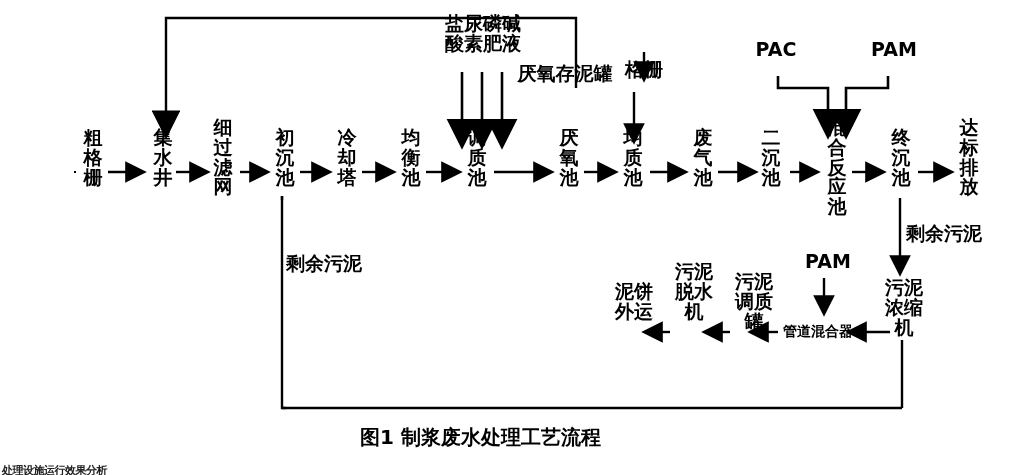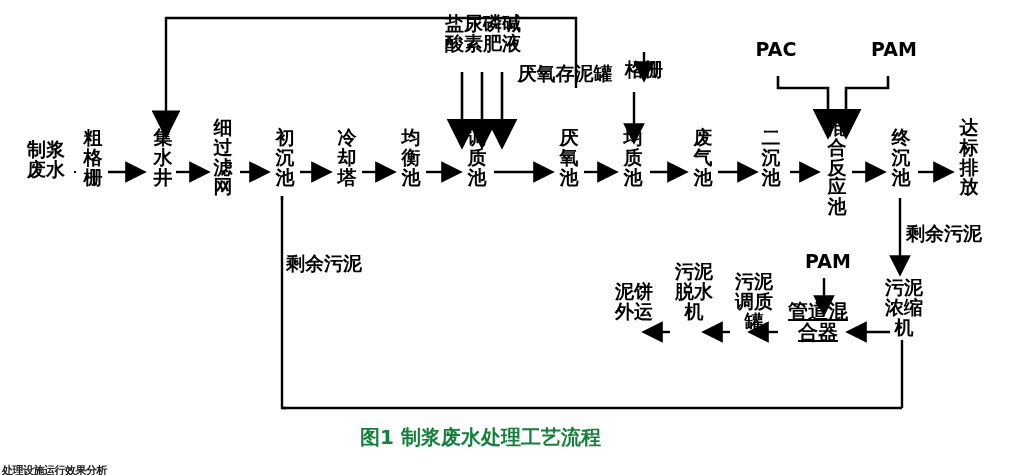--- a/index.html
+++ b/index.html
@@ -2,21 +2,21 @@
 <html><head>
 <meta charset="utf-8">
 <style>
   html,body{margin:0;padding:0;background:#ffffff;}
   body{width:1024px;height:475px;position:relative;overflow:hidden;
        font-family:"DejaVu Sans","Liberation Sans",sans-serif;color:#111;}
   #canvas{position:absolute;left:0;top:0;width:1024px;height:475px;}
   .node{position:absolute;text-align:center;line-height:1.04;font-size:19px;
         font-weight:600;color:#000;white-space:normal;}
   .lbl{position:absolute;font-size:19px;font-weight:600;color:#000;line-height:1.05;text-align:center;}
-  .caption{position:absolute;font-size:20px;font-weight:600;color:#15803d;}
+  .caption{position:absolute;font-size:20px;font-weight:600;color:#000000;}
   .footer{position:absolute;font-size:11px;color:#222;font-weight:700;letter-spacing:-0.5px;}
   svg{position:absolute;left:0;top:0;overflow:visible;}
 </style>
 </head>
 <body>
 
 <div id="canvas">
 
   <svg width="1024" height="475">
     <defs>
@@ -68,22 +68,20 @@
     <line x1="730" y1="332" x2="706" y2="332" stroke="#000" stroke-width="2.4" marker-end="url(#ah)"></line>
 
     <line x1="670" y1="332" x2="646" y2="332" stroke="#000" stroke-width="2.4" marker-end="url(#ah)"></line>
 
     <path d="M282,196 L282,408 L902,408" fill="none" stroke="#000" stroke-width="2.4"></path>
     <path d="M282,200 L282,196" fill="none" stroke="#000" stroke-width="2.4"></path>
     <line x1="286" y1="408" x2="282" y2="408" stroke="#000" stroke-width="2.4"></line>
     <path d="M902,408 L902,340" fill="none" stroke="#000" stroke-width="2.4"></path>
   </svg>
 
-  <div class="node" style="left: 16px; top: 140px; width: 60px; white-space: pre-line;">制浆
-废水</div>
   <div class="node" style="left: 80px; top: 128px; width: 26px; white-space: pre-line;">粗
 格
 栅</div>
   <div class="node" style="left: 150px; top: 128px; width: 26px; white-space: pre-line;">集
 水
 井</div>
   <div class="node" style="left: 210px; top: 118px; width: 26px; white-space: pre-line;">细
 过
 滤
 网</div>
@@ -120,21 +118,21 @@
 沉
 池</div>
   <div class="node" style="left: 956px; top: 118px; width: 26px; white-space: pre-line;">达
 标
 排
 放</div>
 
   <div class="node" style="left: 880px; top: 278px; width: 48px; white-space: pre-line;">污泥
 浓缩
 机</div>
-  <div class="node" style="left:780px;top:301px;width:76px;font-size:20px;text-decoration:underline;">管道混合器</div>
+  <div class="node" style="left:780px;top:324px;width:76px;font-size:14px;">管道混合器</div>
   <div class="node" style="left: 730px; top: 272px; width: 48px; white-space: pre-line;">污泥
 调质
 罐</div>
   <div class="node" style="left: 670px; top: 262px; width: 48px; white-space: pre-line;">污泥
 脱水
 机</div>
   <div class="node" style="left: 610px; top: 284px; width: 48px; white-space: pre-line; font-family: Liberation Mono, monospace;">泥饼
 外运</div>
 
   <div class="lbl" style="left: 428px; top: 14px; width: 110px; white-space: pre-line;">盐尿磷碱

